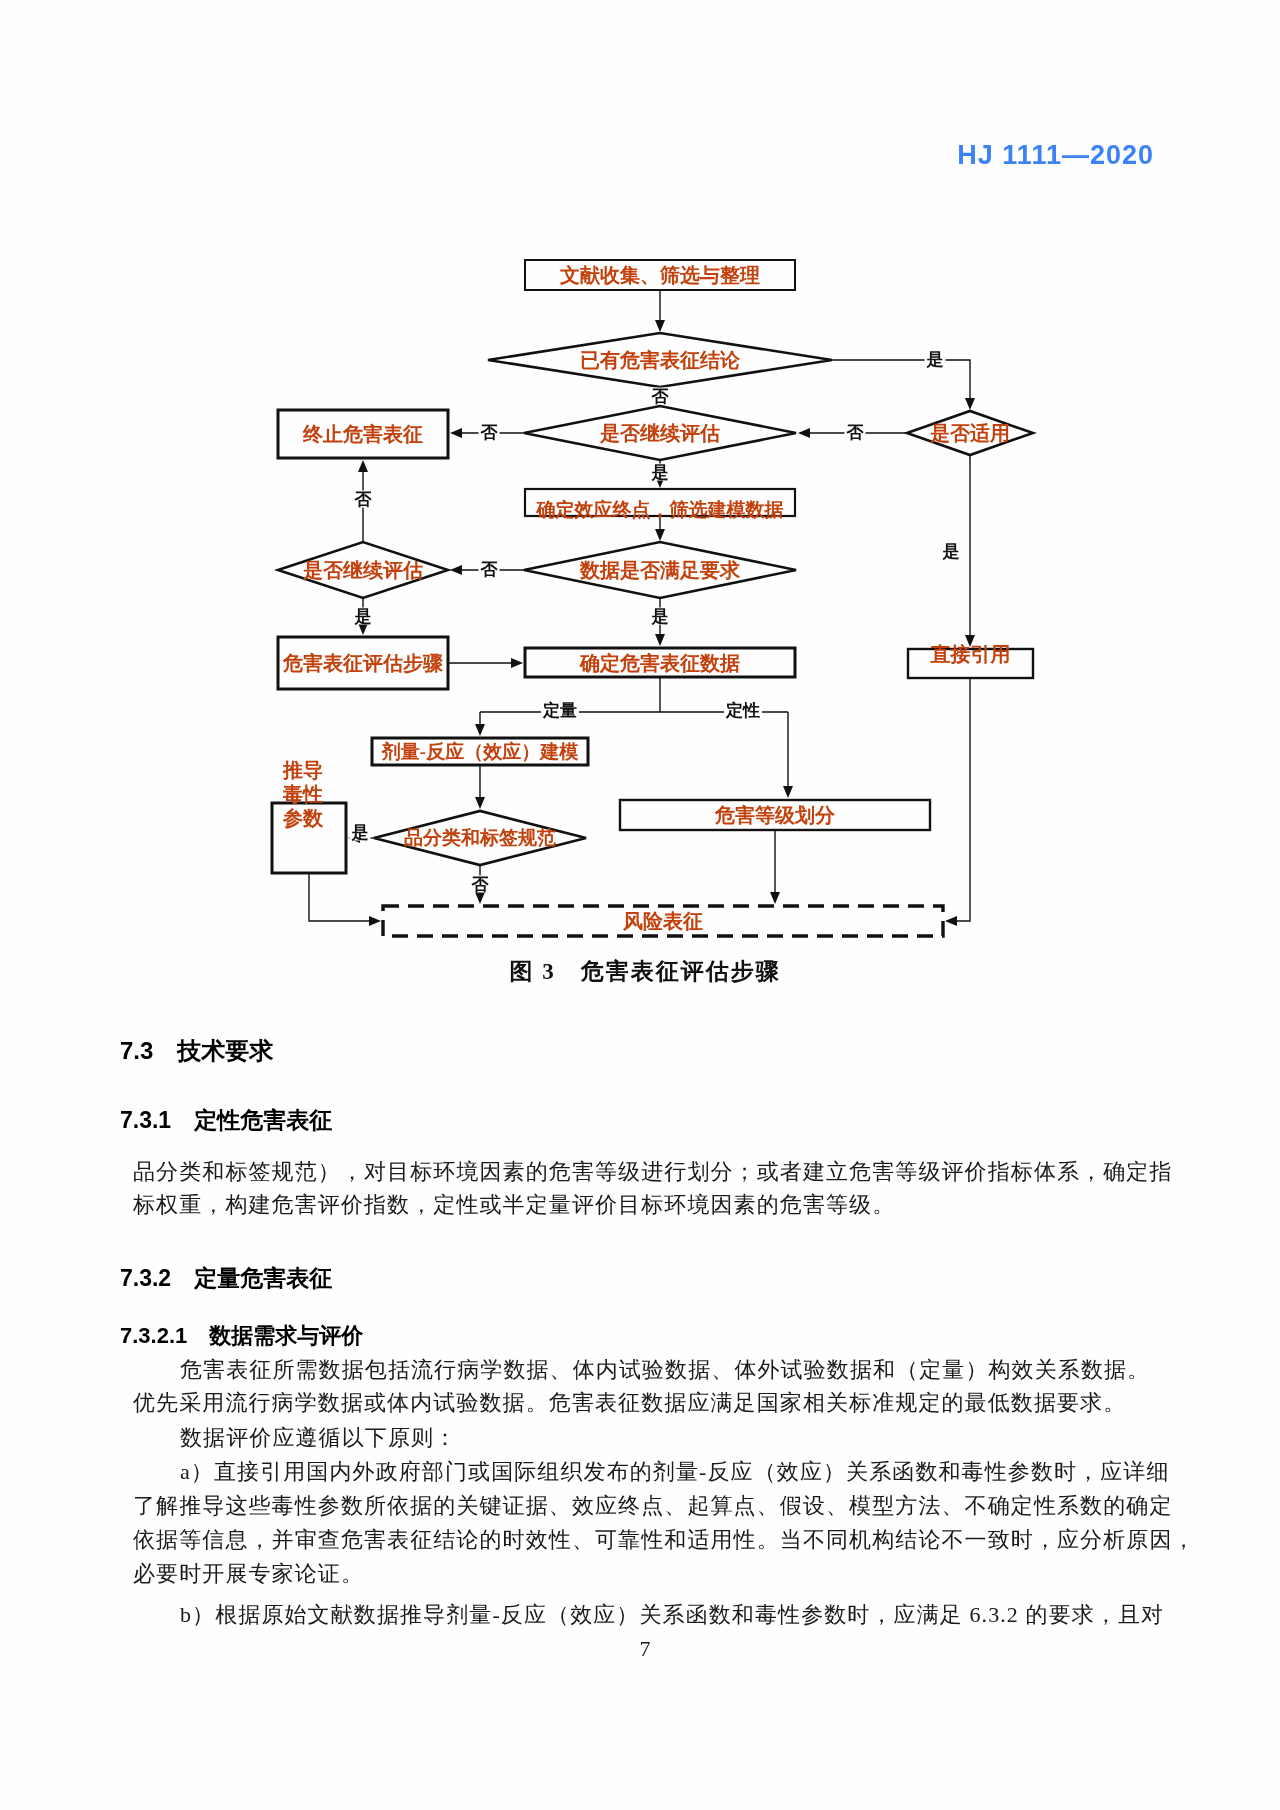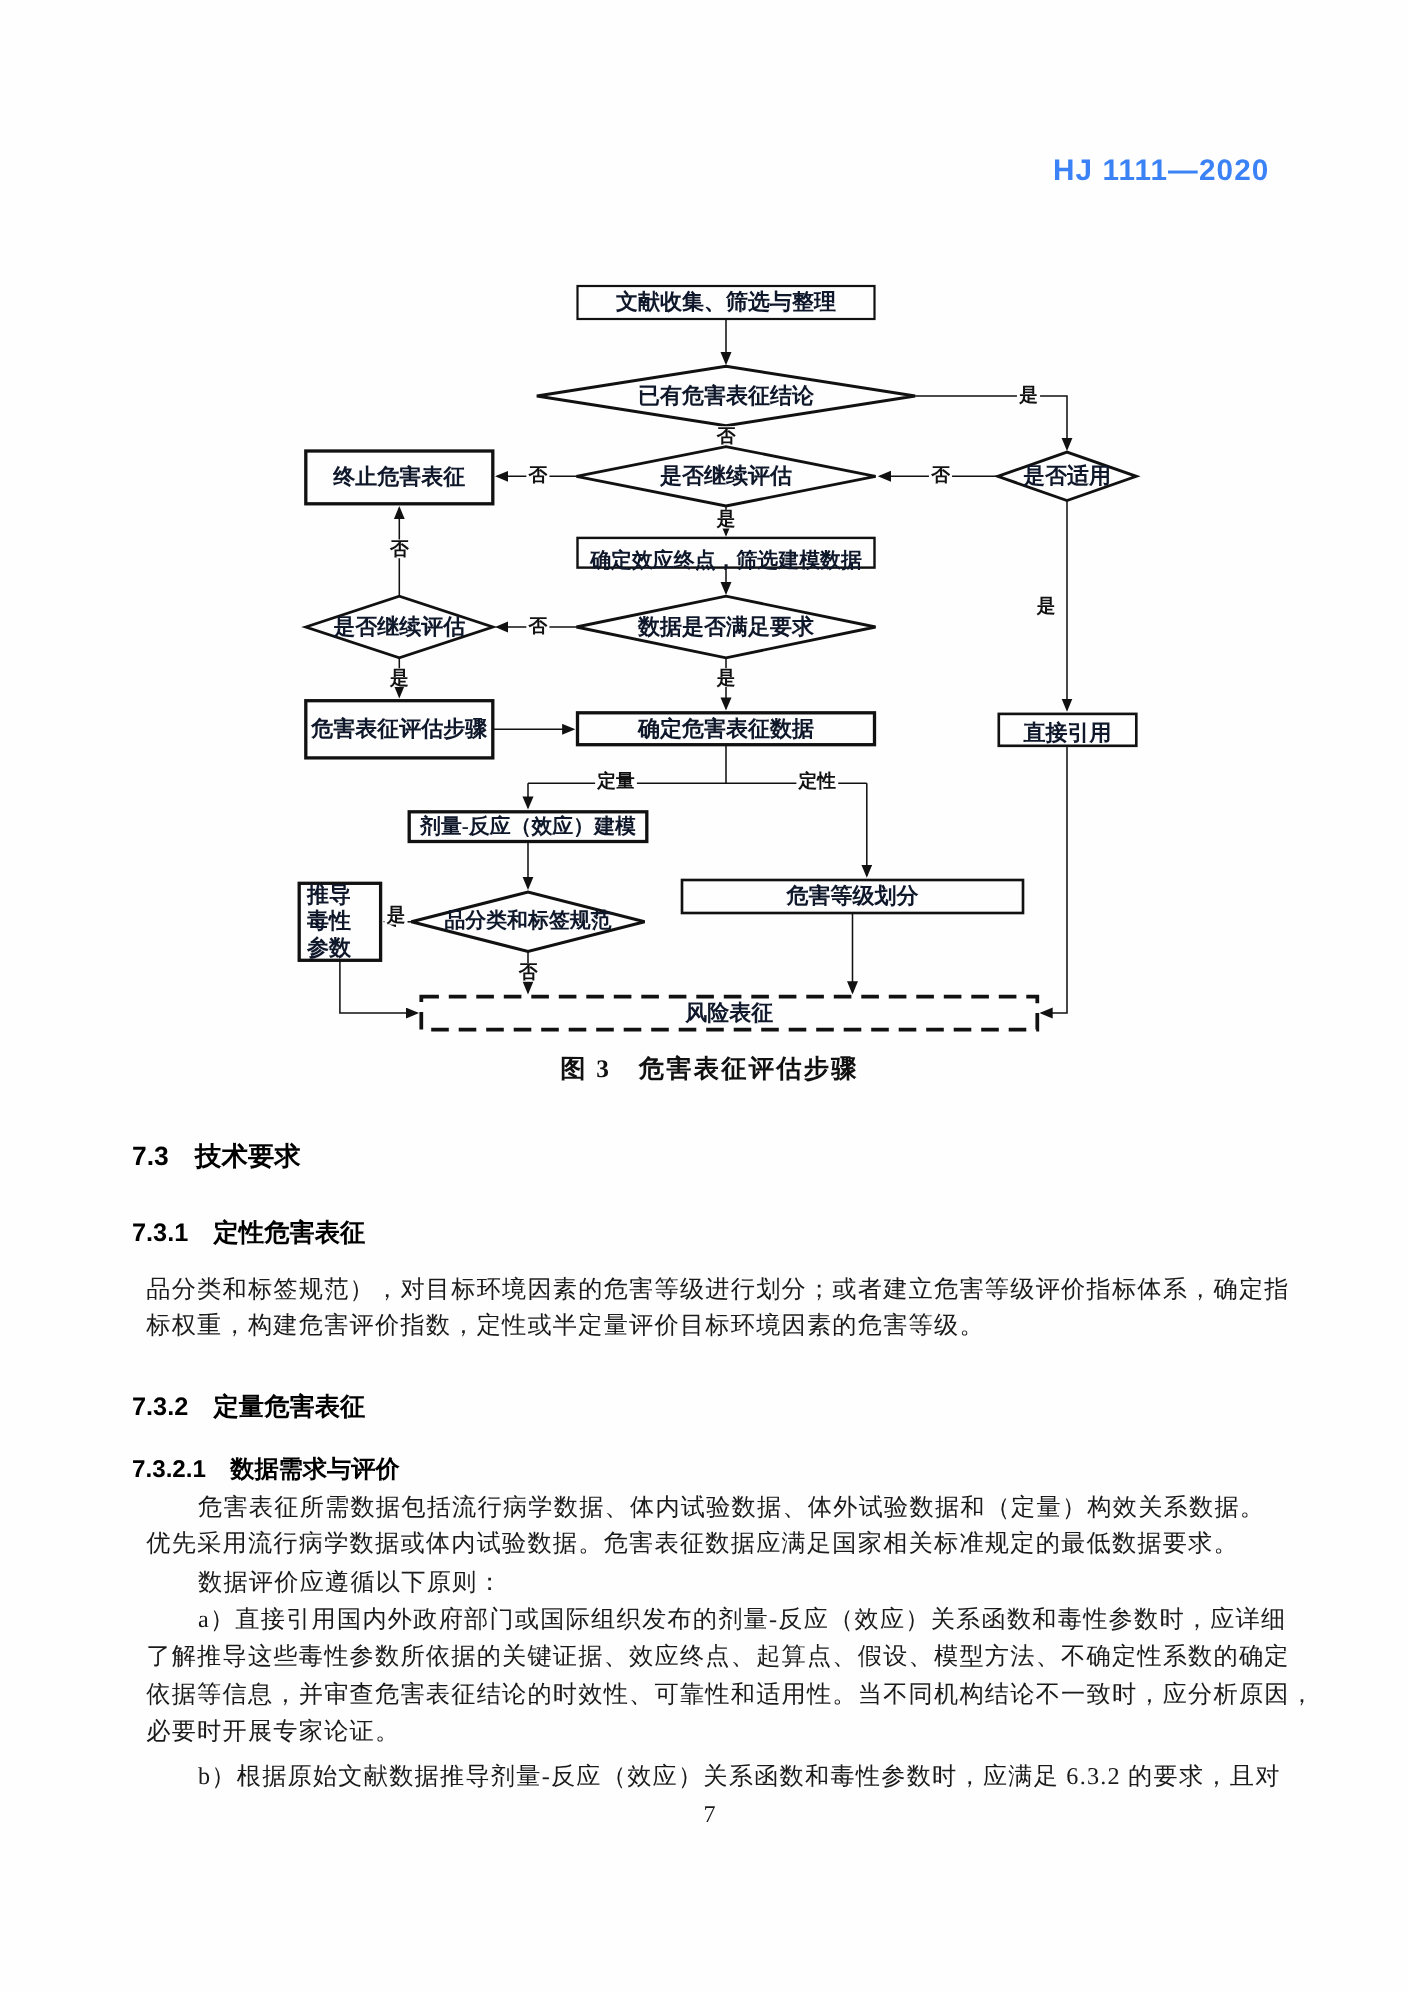--- a/index.html
+++ b/index.html
@@ -9,21 +9,21 @@
     font-family:"Liberation Serif","DejaVu Serif",serif;
   }
   .doc-header {
     position:absolute; top:140px; right:126px;
     font-family:"Liberation Sans","DejaVu Sans",sans-serif;
     font-size:27px; font-weight:600; letter-spacing:1px; color:#3b82f6;
   }
   .flow-svg { position:absolute; left:0; top:0; }
   .nodelabel {
     position:absolute; display:flex; align-items:center; justify-content:center;
-    text-align:center; font-size:20px; font-weight:600; color:#0f172a; line-height:24px;
+    text-align:right; font-size:20px; font-weight:600; color:#c2410c; line-height:24px;
   }
   .edgelabel {
     position:absolute; transform:translate(-50%,-50%);
     font-size:17px; font-weight:600; color:#111;
     background:#fefefe; padding:0 2px; line-height:1;
   }
   .fig-caption {
     position:absolute; top:956px; left:0; width:1290px; text-align:center;
     font-size:23px; font-weight:700; color:#111; letter-spacing:2px;
   }
@@ -106,24 +106,24 @@
     <div class="nodelabel" style="left:525px;top:260px;width:270px;height:30px;">文献收集、筛选与整理</div>
     <div class="nodelabel" style="left:488px;top:333px;width:344px;height:54px;">已有危害表征结论</div>
     <div class="nodelabel" style="left:524px;top:406px;width:272px;height:54px;">是否继续评估</div>
     <div class="nodelabel" style="left:907px;top:411px;width:126px;height:44px;">是否适用</div>
     <div class="nodelabel" style="left:278px;top:410px;width:170px;height:48px;">终止危害表征</div>
     <div class="nodelabel" style="left:525px;top:489px;width:270px;height:41px;font-size:19px;">确定效应终点，筛选建模数据</div>
     <div class="nodelabel" style="left:524px;top:542px;width:272px;height:56px;">数据是否满足要求</div>
     <div class="nodelabel" style="left:278px;top:542px;width:170px;height:56px;">是否继续评估</div>
     <div class="nodelabel" style="left:282px;top:639px;width:162px;height:48px;">危害表征评估步骤</div>
     <div class="nodelabel" style="left:525px;top:648px;width:270px;height:29px;">确定危害表征数据</div>
-    <div class="nodelabel" style="left:908px;top:649px;width:125px;height:36px;">直接引用</div>
+    <div class="nodelabel" style="left:908px;top:636px;width:125px;height:36px;">直接引用</div>
     <div class="nodelabel" style="left:372px;top:738px;width:216px;height:27px;font-size:19px;">剂量-反应（效应）建模</div>
     <div class="nodelabel" style="left:374px;top:811px;width:212px;height:54px;font-size:19px;">品分类和标签规范</div>
-    <div class="nodelabel" style="left:275px;top:806px;width:48px;height:64px;">推导毒性参数</div>
+    <div class="nodelabel" style="left:275px;top:762px;width:48px;height:64px;">推导毒性参数</div>
     <div class="nodelabel" style="left:620px;top:800px;width:310px;height:30px;">危害等级划分</div>
     <div class="nodelabel" style="left:383px;top:906px;width:560px;height:30px;">风险表征</div>
 
     <div class="edgelabel" style="left:660px;top:396px;">否</div>
     <div class="edgelabel" style="left:935px;top:359px;">是</div>
     <div class="edgelabel" style="left:855px;top:432px;">否</div>
     <div class="edgelabel" style="left:489px;top:432px;">否</div>
     <div class="edgelabel" style="left:660px;top:472px;">是</div>
     <div class="edgelabel" style="left:363px;top:499px;">否</div>
     <div class="edgelabel" style="left:489px;top:569px;">否</div>

